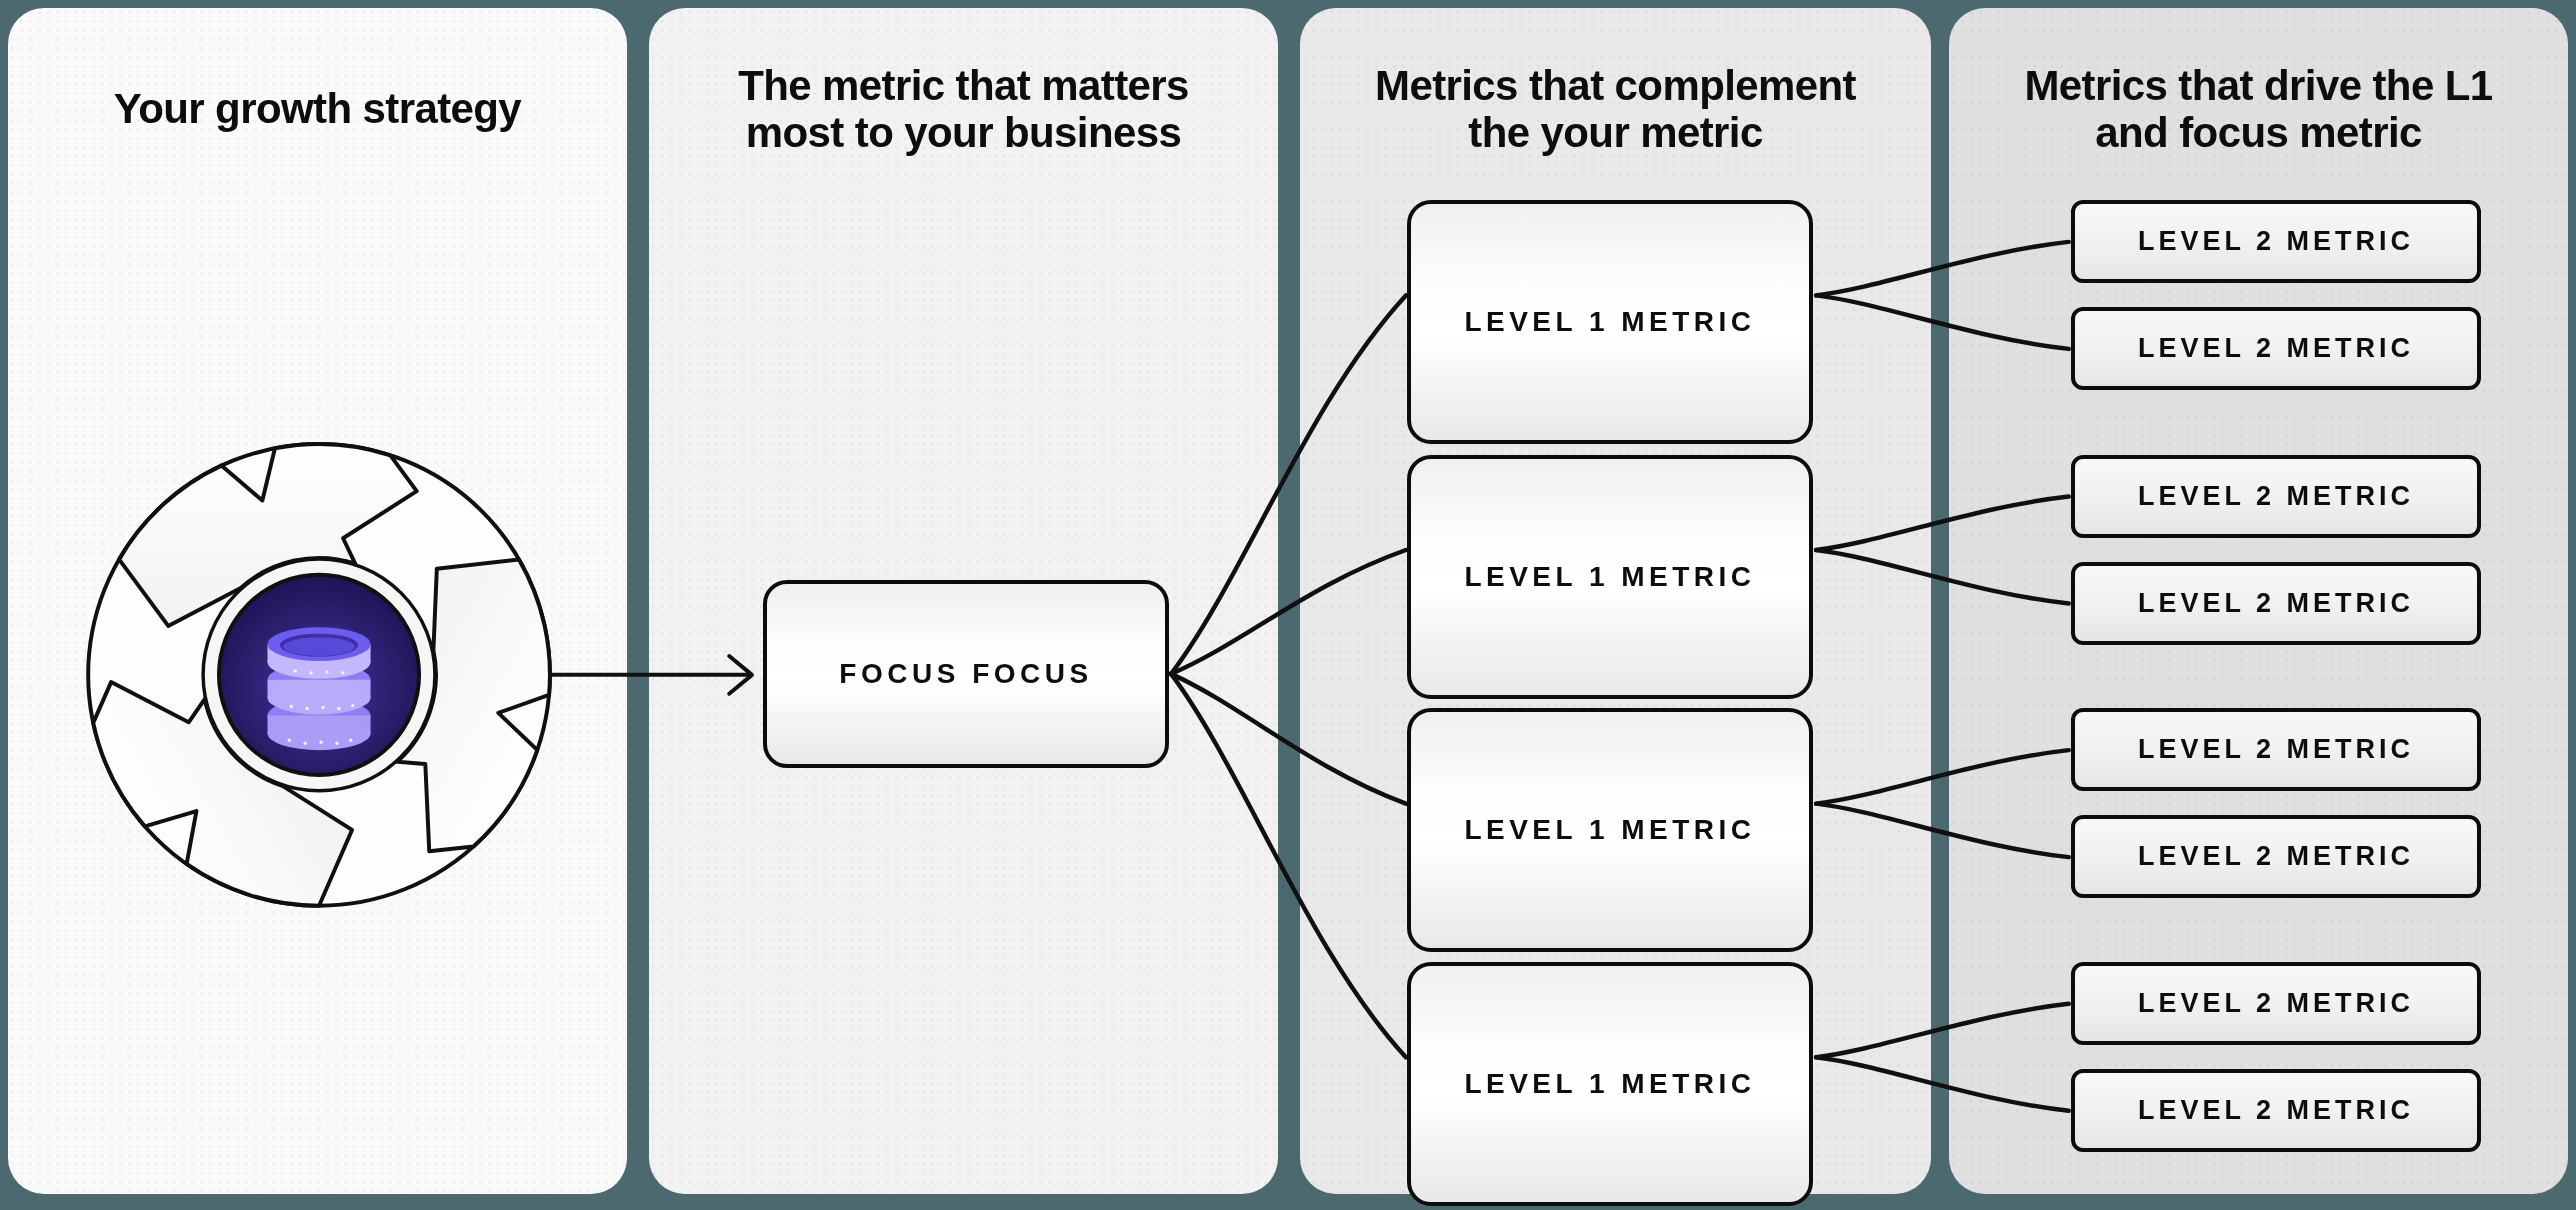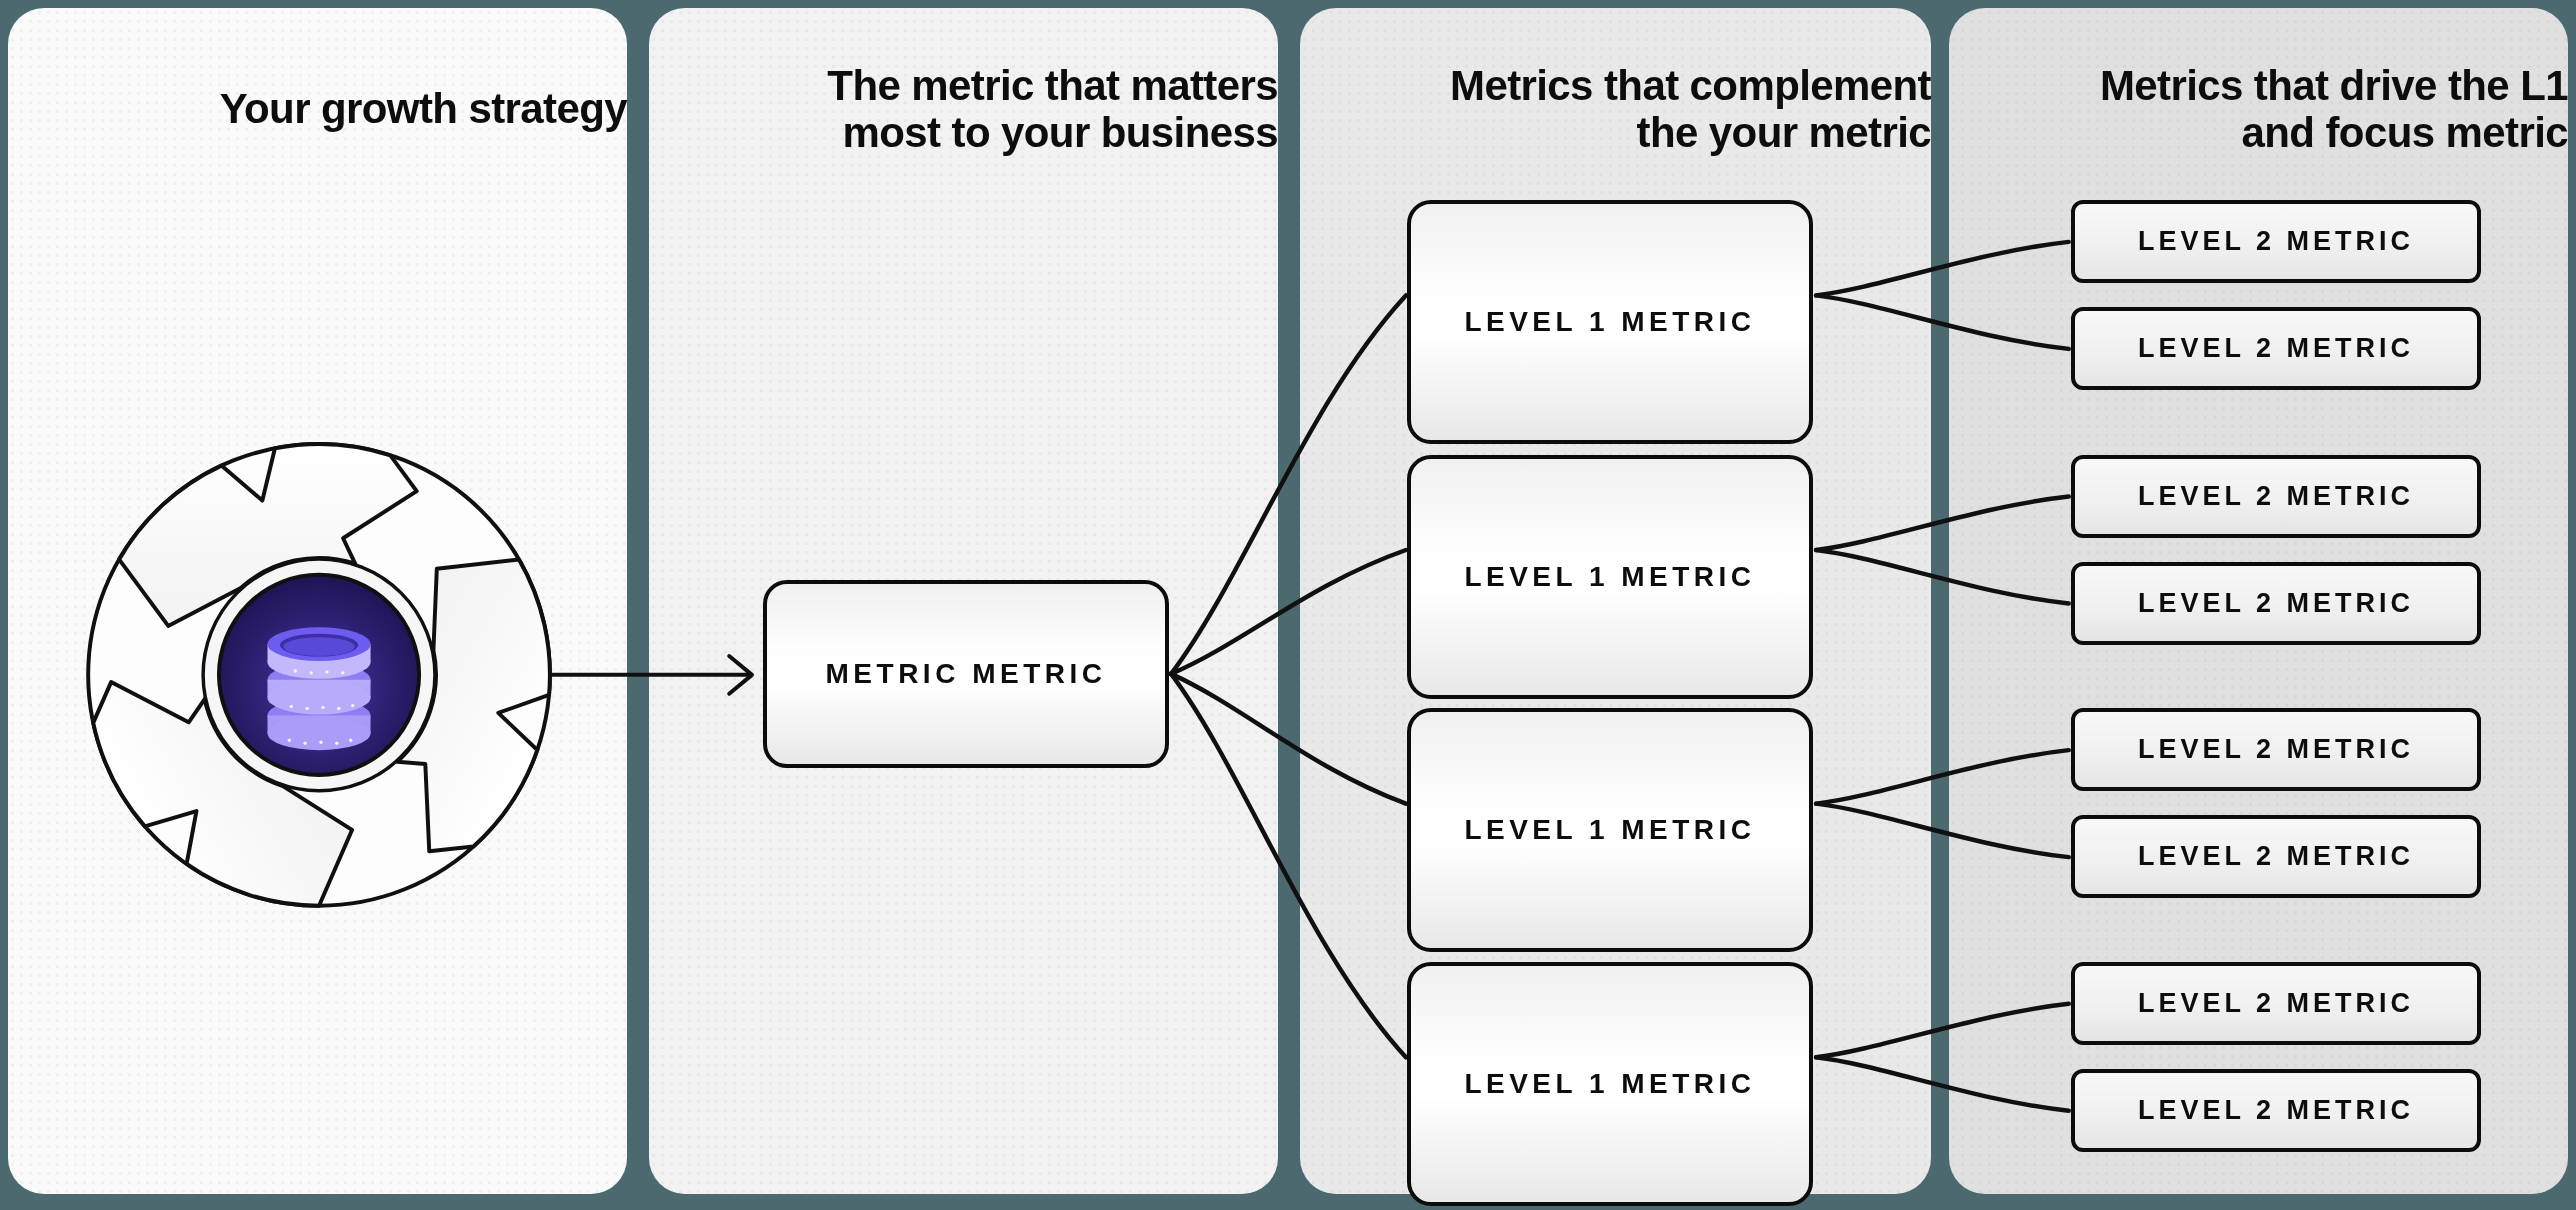--- a/index.html
+++ b/index.html
@@ -10,21 +10,21 @@
   .panel{
     position:absolute;top:8px;height:1186px;border-radius:36px;
     background-image:radial-gradient(rgba(110,110,110,0.07) 1.4px, transparent 1.5px);
     background-size:9px 9px;
   }
   .panel-1{left:8px;width:619px;background-color:#FAFAFA;}
   .panel-2{left:649px;width:629px;background-color:#F3F2F2;}
   .panel-3{left:1300px;width:631px;background-color:#E9E9E9;}
   .panel-4{left:1949px;width:619px;background-color:#E0E0E0;}
   .panel-title{
-    position:absolute;top:54px;left:0;right:0;text-align:right;
+    position:absolute;top:54px;left:0;right:0;text-align:center;
     font-weight:bold;font-size:42px;line-height:47px;letter-spacing:-0.6px;
     color:#0D0D0D;white-space:pre-line;
   }
   .panel-1 .panel-title{top:77px;}
   .overlay{position:absolute;left:0;top:0;width:2576px;height:1211px;pointer-events:none;}
   .box{
     position:absolute;box-sizing:border-box;
     display:flex;align-items:center;justify-content:center;
     border:4px solid #0C0C0C;color:#0D0D0D;font-weight:bold;text-align:center;
   }
@@ -143,21 +143,21 @@
       <path d="M 1833 555 C 1900 547 1990 512 2088 501"></path>
       <path d="M 1833 555 C 1900 563 1990 598 2088 609"></path>
       <path d="M 1833 811 C 1900 803 1990 768 2088 757"></path>
       <path d="M 1833 811 C 1900 819 1990 854 2088 865"></path>
       <path d="M 1833 1067 C 1900 1059 1990 1024 2088 1013"></path>
       <path d="M 1833 1067 C 1900 1075 1990 1110 2088 1121"></path>
     </g>
   </svg>
 
   <div class="box box-big box-focus">
-    <span>METRIC METRIC</span>
+    <span>FOCUS FOCUS</span>
   </div>
 
   <div class="box box-big box-l1" style="top:200px">
     <span>LEVEL 1 METRIC</span>
   </div>
   <div class="box box-big box-l1" style="top:455px">
     <span>LEVEL 1 METRIC</span>
   </div>
   <div class="box box-big box-l1" style="top:708px">
     <span>LEVEL 1 METRIC</span>

